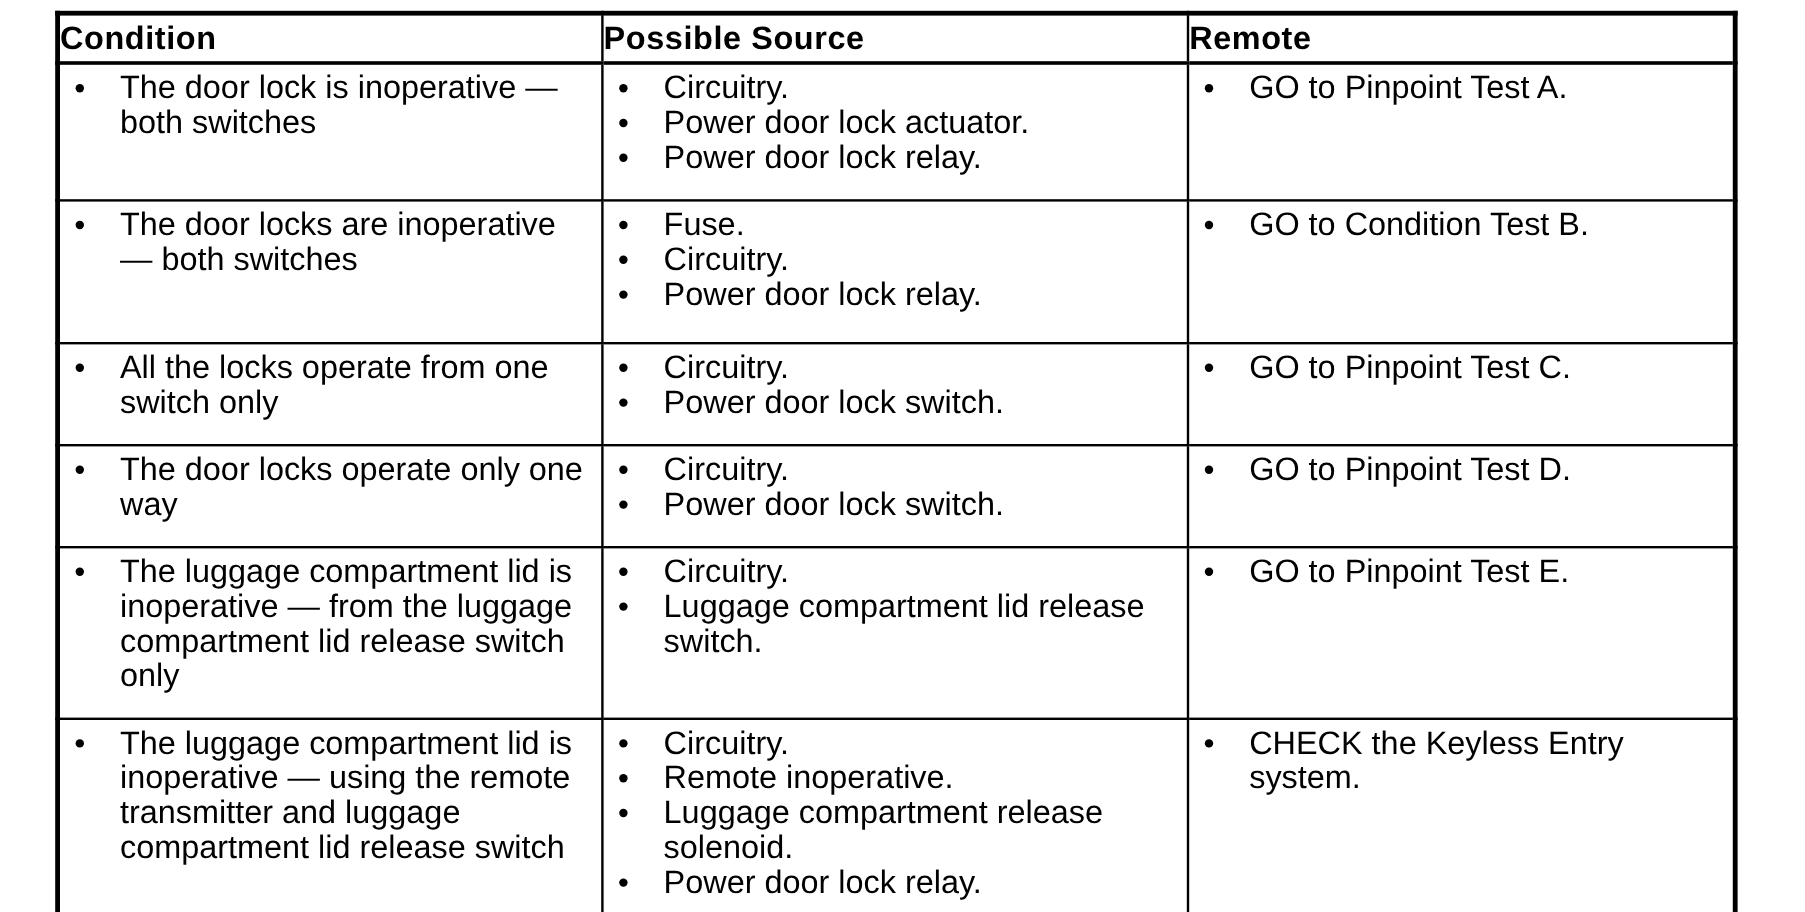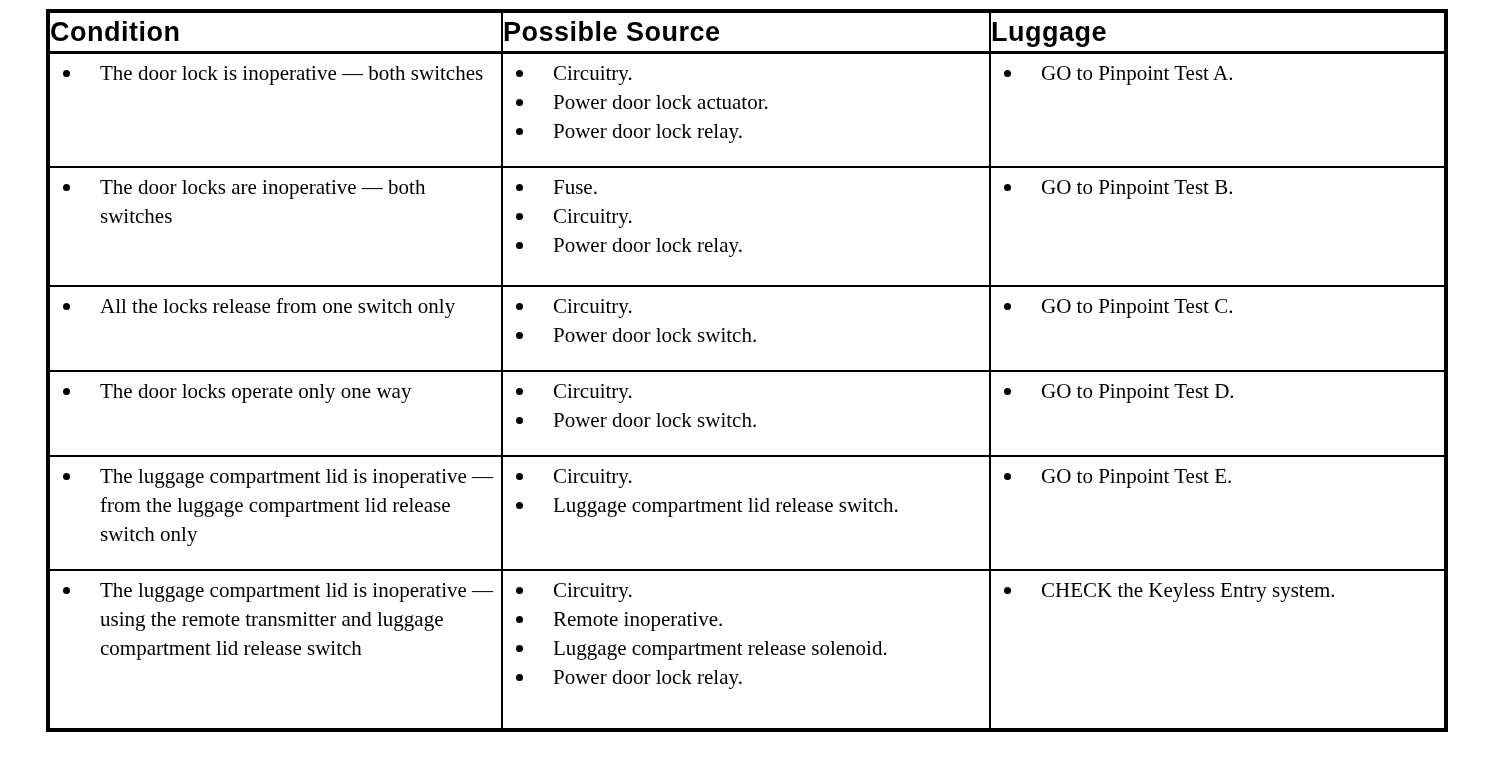--- a/index.html
+++ b/index.html
@@ -39,22 +39,22 @@
     letter-spacing: 0.5px;
     color: #000000;
     text-align: left;
     height: 38px;
     padding: 0;
     vertical-align: middle;
   }
   table.diag td {
     vertical-align: top;
     padding: 5px 6px 20px 0;
-    font-family: Liberation Serif, serif;
-    font-size: 21px;
+    font-family: Liberation Sans, sans-serif;
+    font-size: 27px;
     line-height: 29px;
     color: #000000;
   }
   ul.bullets {
     list-style: none;
     margin: 0;
     padding: 0;
   }
   ul.bullets li {
     display: flex;
@@ -81,21 +81,21 @@
   <table class="diag">
     <colgroup>
       <col style="width:454px">
       <col style="width:488px">
       <col style="width:456px">
     </colgroup>
     <thead>
       <tr>
         <th>Condition</th>
         <th>Possible Source</th>
-        <th>Luggage</th>
+        <th>Remote</th>
       </tr>
     </thead>
     <tbody>
   <tr style="height: 100px;">
     <td>
             <ul class="bullets">
               <li>
                 <span class="dot"></span>
                 <span class="txt">The door lock is inoperative — both switches</span>
               </li>
@@ -149,32 +149,32 @@
               <li>
                 <span class="dot"></span>
                 <span class="txt">Power door lock relay.</span>
               </li>
             </ul>
           </td>
     <td>
             <ul class="bullets">
               <li>
                 <span class="dot"></span>
-                <span class="txt">GO to Pinpoint Test B.</span>
+                <span class="txt">GO to Condition Test B.</span>
               </li>
             </ul>
           </td>
   </tr>
 
   <tr style="height: 68px;">
     <td>
             <ul class="bullets">
               <li>
                 <span class="dot"></span>
-                <span class="txt">All the locks release from one switch only</span>
+                <span class="txt">All the locks operate from one switch only</span>
               </li>
             </ul>
           </td>
     <td>
             <ul class="bullets">
               <li>
                 <span class="dot"></span>
                 <span class="txt">Circuitry.</span>
               </li>
               <li>

